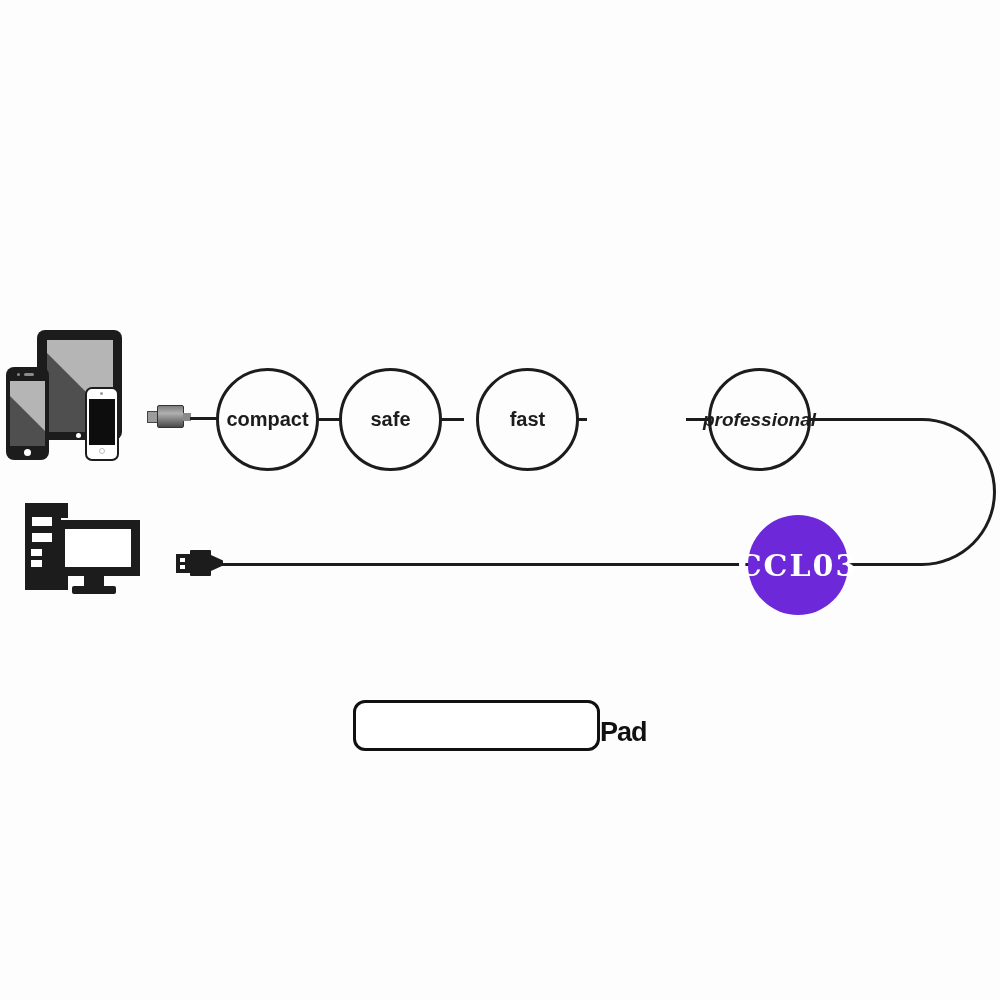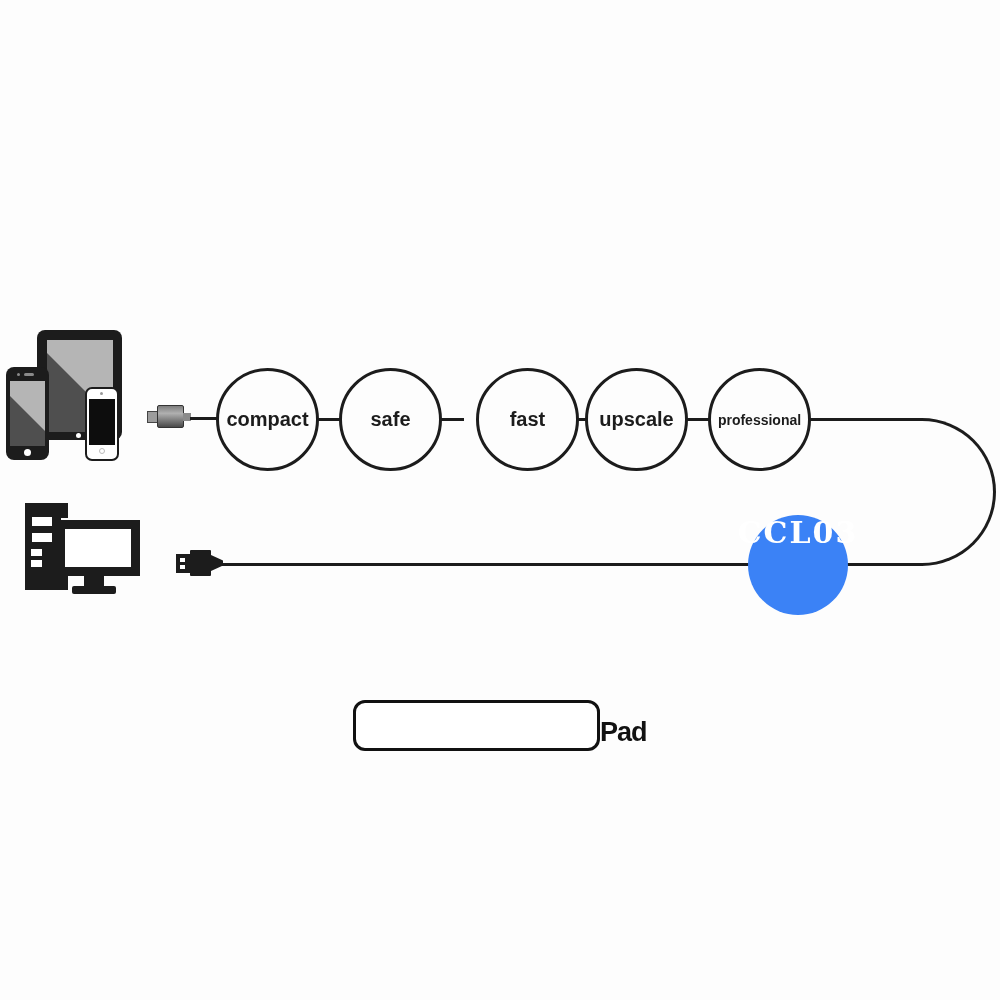--- a/index.html
+++ b/index.html
@@ -42,25 +42,25 @@
 
   
   .wire{height:3px;background:var(--ink);}
   .capsule{left:872px;top:376px;width:124px;height:148px;box-sizing:border-box;
     border:3px solid var(--ink);border-left:none;border-radius:0 74px 74px 0;background:transparent;}
 
   
   .fcircle{top:326px;width:103px;height:103px;box-sizing:border-box;border:3px solid var(--ink);
     border-radius:50%;background:var(--bg);display:flex;align-items:center;justify-content:center;z-index:2;}
   .fcircle span{font-weight:700;font-size:20px;color:var(--ink);letter-spacing:0;}
-  .fcircle.small span{font-size:14px;}
+  .fcircle.small span{font-size:19px;font-style:italic;}
 
   
-  .product-dot{left:748px;top:473px;width:100px;height:100px;border-radius:50%;background:#3b82f6;
-    display:flex;justify-content:center;z-index:5;}
+  .product-dot{left:748px;top:473px;width:100px;height:100px;border-radius:50%;background:#6d28d9;
+    display:flex;align-items:center;justify-content:center;z-index:5;}
   .product-dot span{font-family:"DejaVu Serif",serif;font-weight:700;font-size:30px;color:var(--white);letter-spacing:2px;}
 
   
   .tower{left:25px;top:461px;width:36px;height:87px;background:var(--ink);}
   .tower-slot{left:32px;width:20px;height:9px;background:var(--white);z-index:2;}
   .tower-sq{left:31px;width:11px;height:7px;background:var(--white);z-index:2;}
   .tower-tab{left:58px;width:10px;height:15px;background:var(--ink);}
   .monitor{left:56px;top:478px;width:84px;height:56px;background:var(--ink);}
   .monitor-screen{left:65px;top:487px;width:66px;height:38px;background:var(--white);z-index:2;}
   .monitor-neck{left:84px;top:534px;width:20px;height:10px;background:var(--ink);}
@@ -118,23 +118,20 @@
   </div>
   <div class="abs wire" style="left:317px;top:376px;width:24px;"></div>
   <div class="abs fcircle" style="left:339px;">
     <span>safe</span>
   </div>
   <div class="abs wire" style="left:440px;top:376px;width:24px;"></div>
   <div class="abs fcircle" style="left:476px;">
     <span>fast</span>
   </div>
   <div class="abs wire" style="left:563px;top:376px;width:24px;"></div>
-  <div class="abs fcircle" style="left:585px;">
-    <span>upscale</span>
-  </div>
   <div class="abs wire" style="left:686px;top:376px;width:24px;"></div>
   <div class="abs fcircle small" style="left:708px;">
     <span>professional</span>
   </div>
 
   <div class="abs wire" style="left:808px;top:376px;width:70px;"></div>
   <div class="abs capsule"></div>
 
   <div class="abs wire" style="left:220px;top:521px;width:658px;"></div>
 

